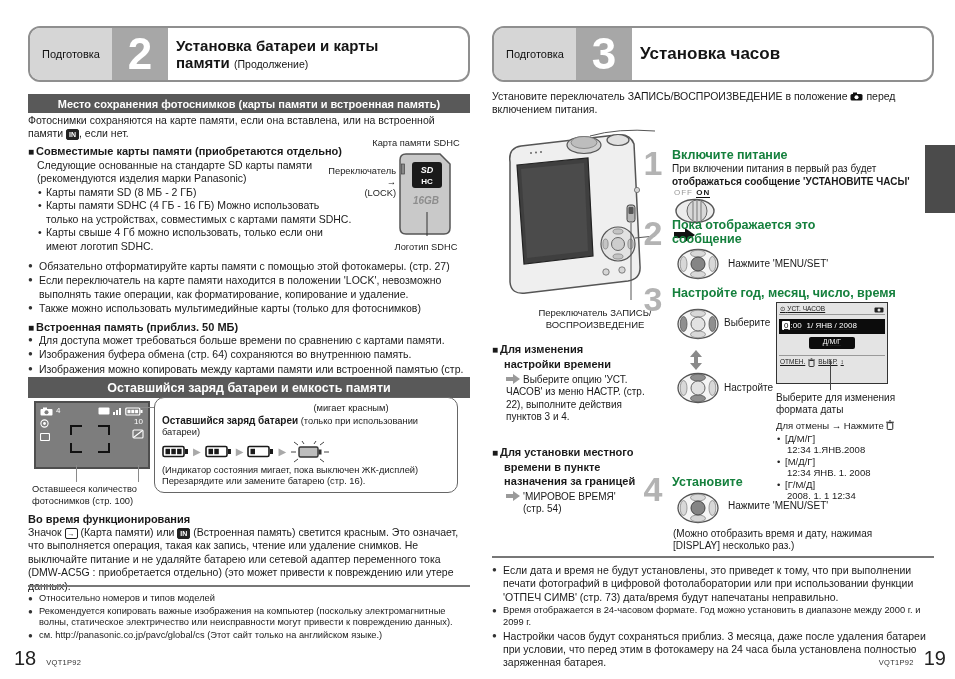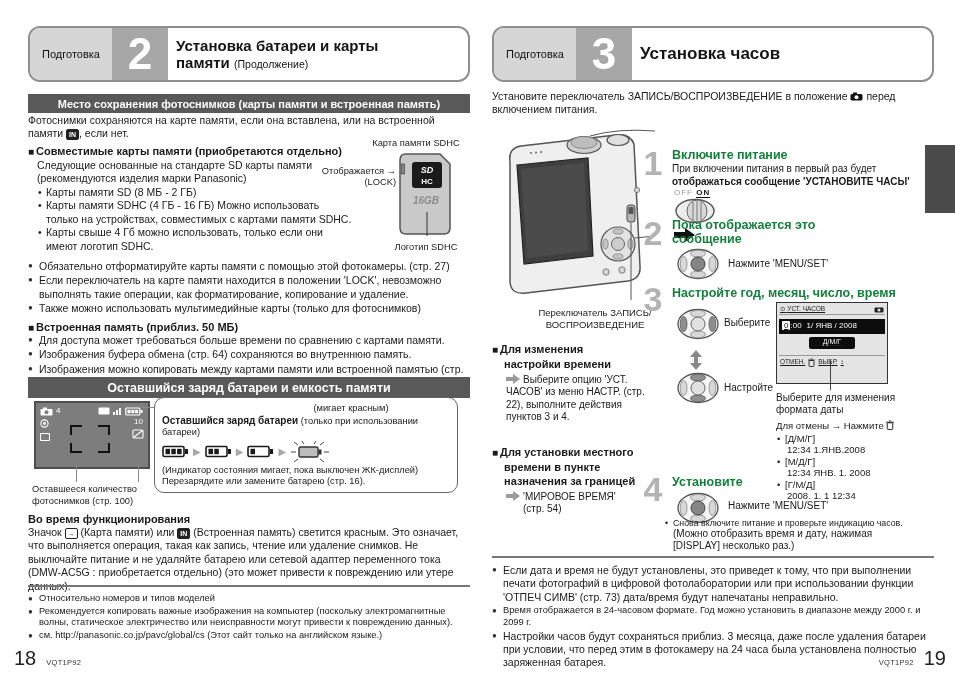--- a/index.html
+++ b/index.html
@@ -101,21 +101,21 @@
     <div>Следующие основанные на стандарте SD карты памяти (рекомендуются изделия марки Panasonic)</div>
     <ul class="mini">
       <li>Карты памяти SD (8 МБ - 2 ГБ)</li>
       <li>Карты памяти SDHC (4 ГБ - 16 ГБ) Можно использовать только на устройствах, совместимых с картами памяти SDHC.</li>
       <li>Карты свыше 4 Гб можно использовать, только если они имеют логотип SDHC.</li>
     </ul>
   </div>
 
   <div class="abs sdlab" style="top:118px;left:338px;width:100px;text-align:center;">Карта памяти SDHC</div>
   <div class="abs sdlab" style="top:146px;left:292px;width:76px;text-align:right;line-height:1.2;">
-    <span>Отображается</span> →<br>
+    <span>Переключатель</span> →<br>
     <span>(LOCK)</span>
   </div>
   <svg class="abs" style="top:132px;left:370px;" width="56" height="84" viewBox="0 0 56 84">
     <path d="M8 2 L42 2 L52 12 L52 76 Q52 82 46 82 L8 82 Q2 82 2 76 L2 8 Q2 2 8 2 Z" fill="#c9c9c9" stroke="#555" stroke-width="1.5"></path>
     <rect x="3.5" y="12" width="3" height="10" fill="#888" stroke="#444" stroke-width="0.7"></rect>
     <rect x="14" y="10" width="30" height="26" rx="3" fill="#1a1a1a"></rect>
     <text x="29" y="21" text-anchor="middle" fill="#fff" font-size="9" font-weight="bold" font-style="italic">SD</text>
     <text x="29" y="32" text-anchor="middle" fill="#fff" font-size="8" font-weight="bold">HC</text>
     <text x="28" y="52" text-anchor="middle" fill="#8d8d8d" font-size="10" font-weight="bold" font-style="italic">16GB</text>
     <line x1="29" y1="60" x2="29" y2="84" stroke="#333" stroke-width="1"></line>
@@ -426,23 +426,20 @@
   <div class="abs steptitle" style="top:455px;left:180px;">Установите</div>
   <svg class="abs" style="top:472px;left:184px;" width="44" height="32" viewBox="0 0 44 32">
     <ellipse cx="22" cy="16" rx="20" ry="14.5" fill="#f5f5f5" stroke="#555" stroke-width="1.3"></ellipse>
     <ellipse cx="22" cy="5.6" rx="7.5" ry="3.4" fill="#d8d8d8" stroke="#888" stroke-width="0.8"></ellipse>
     <ellipse cx="22" cy="26.4" rx="7.5" ry="3.4" fill="#d8d8d8" stroke="#888" stroke-width="0.8"></ellipse>
     <ellipse cx="7.6" cy="16" rx="3.4" ry="7.5" fill="#d8d8d8" stroke="#888" stroke-width="0.8"></ellipse>
     <ellipse cx="36.4" cy="16" rx="3.4" ry="7.5" fill="#d8d8d8" stroke="#888" stroke-width="0.8"></ellipse>
     <circle cx="22" cy="16" r="7" fill="#858585" stroke="#444" stroke-width="1"></circle>
   </svg>
   <div class="abs" style="top:480px;left:236px;font-size:10px;">Нажмите 'MENU/SET'</div>
-  <ul class="mini abs tiny" style="top:498px;left:172px;width:270px;">
-    <li>Снова включите питание и проверьте индикацию часов.</li>
-  </ul>
   <div class="abs" style="top:508px;left:181px;width:262px;font-size:10px;line-height:1.2;">
     <span>(Можно отобразить время и дату, нажимая</span><br>
     <span>[DISPLAY] несколько раз.)</span>
   </div>
 
   <div class="divider" style="top:536px;"></div>
 
   <ul class="dots abs" style="top:544px;left:0;width:440px;">
     <li>Если дата и время не будут установлены, это приведет к тому, что при выполнении печати фотографий в цифровой фотолаборатории или при использовании функции 'ОТПЕЧ СИМВ' (стр. 73) дата/время будут напечатаны неправильно.</li>
     <li class="small">Время отображается в 24-часовом формате. Год можно установить в диапазоне между 2000 г. и 2099 г.</li>

